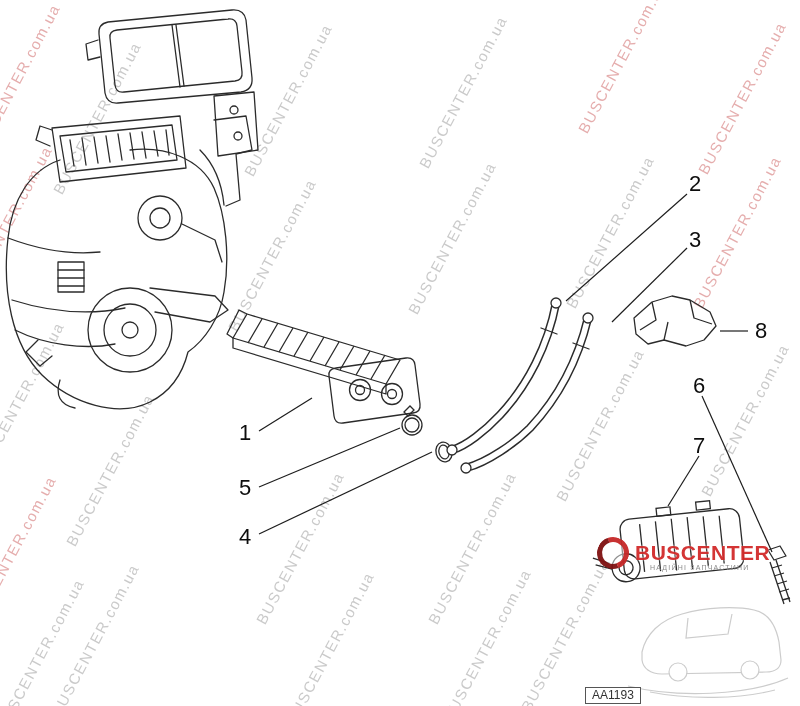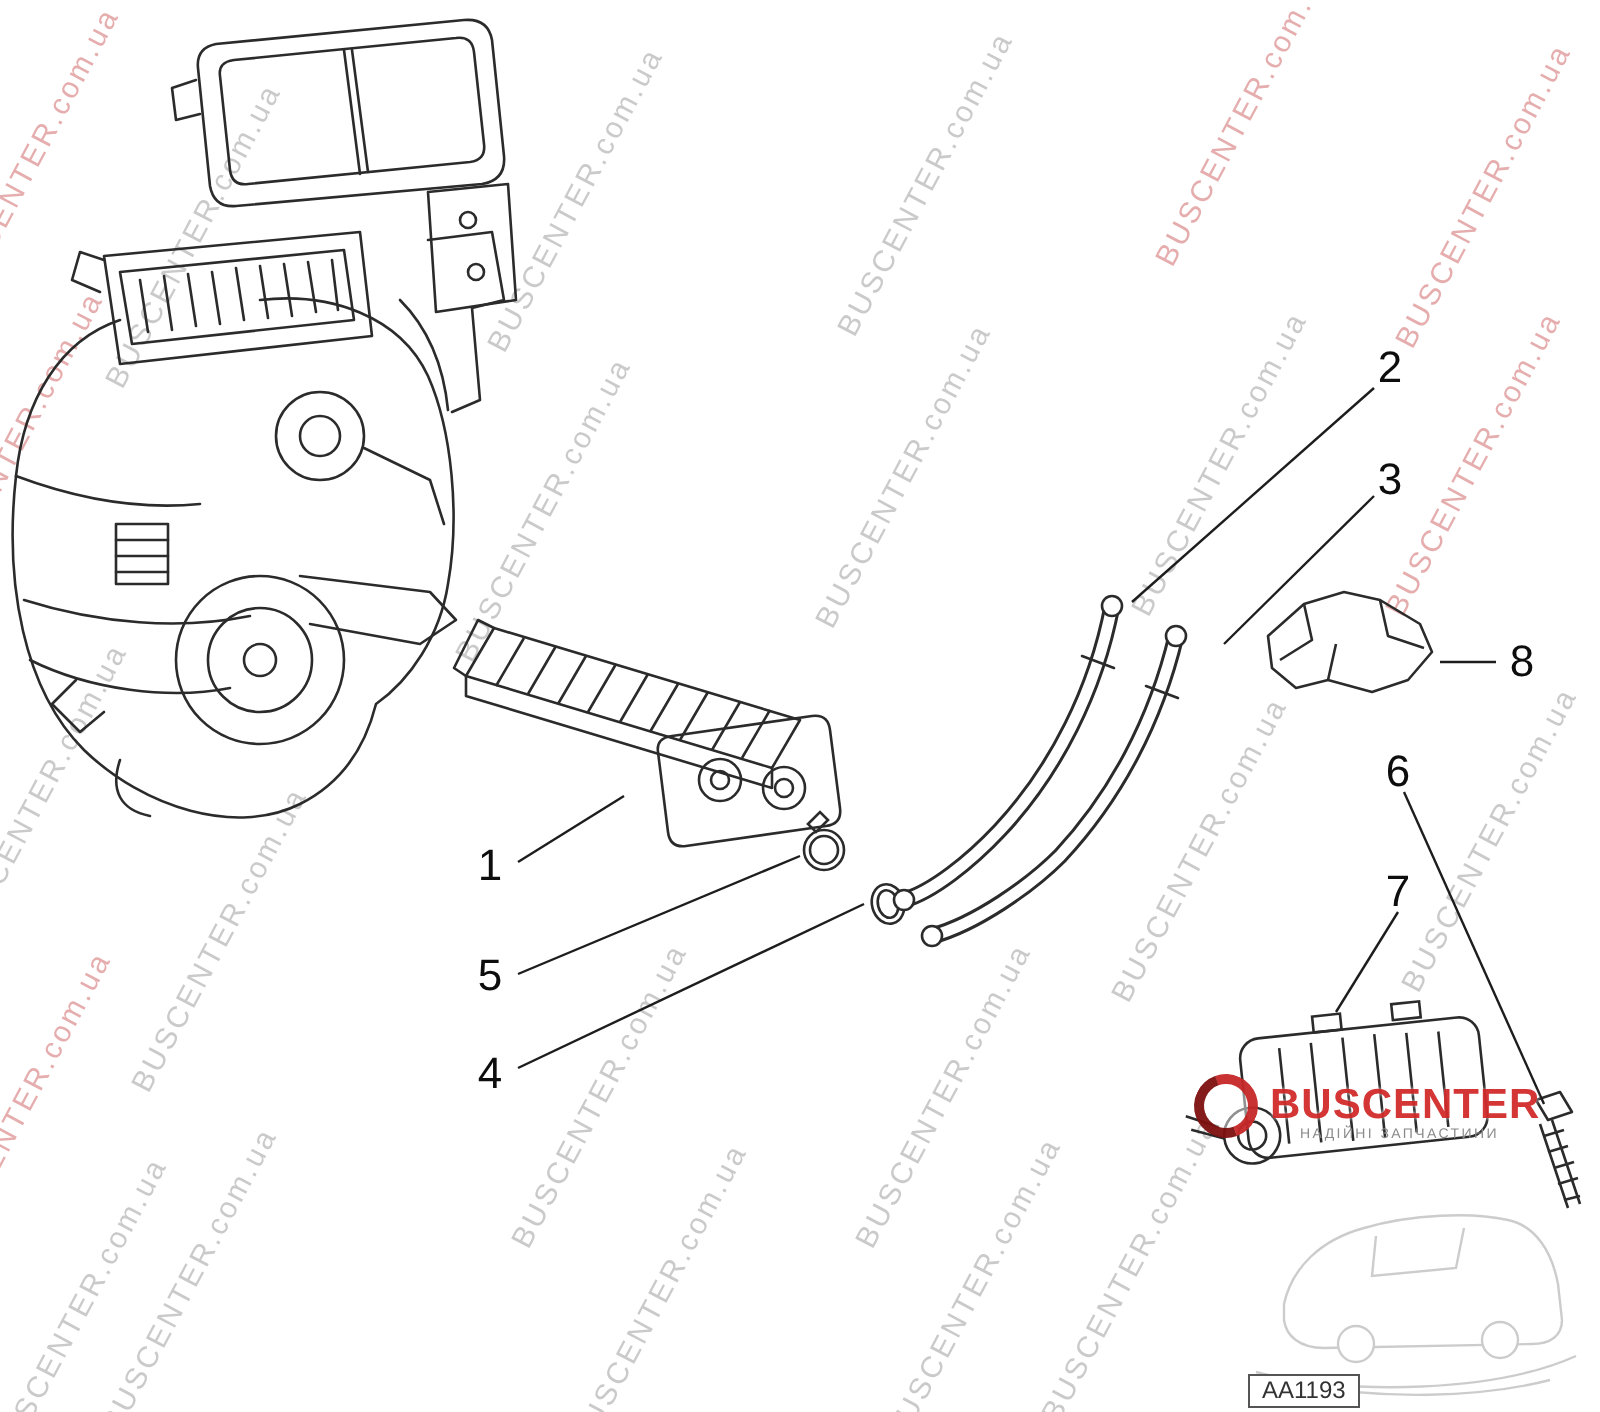--- a/index.html
+++ b/index.html
@@ -39,21 +39,21 @@
     font-size:21px; font-weight:bold; color:#d22b2b; letter-spacing:.5px;
     text-shadow:0 0 2px rgba(255,255,255,.9);
     text-align:right;
   }
   .logo-sub {
     position:absolute; left:650px; top:564px;
     font-size:7px; color:#8a8a8a; letter-spacing:1.2px; white-space:nowrap;
   }
   
   .part-code {
-    position:absolute; left:624px; top:687px;
+    position:absolute; left:585px; top:687px;
     border:1px solid #555; background:#fff;
     font-size:12px; line-height:15px; color:#333; padding:0 6px;
   }
 </style>
 </head>
 <body>
 
 <div class="canvas">
 
   <div class="wm red" style="left:16px;top:80px">BUSCENTER.com.ua</div>

